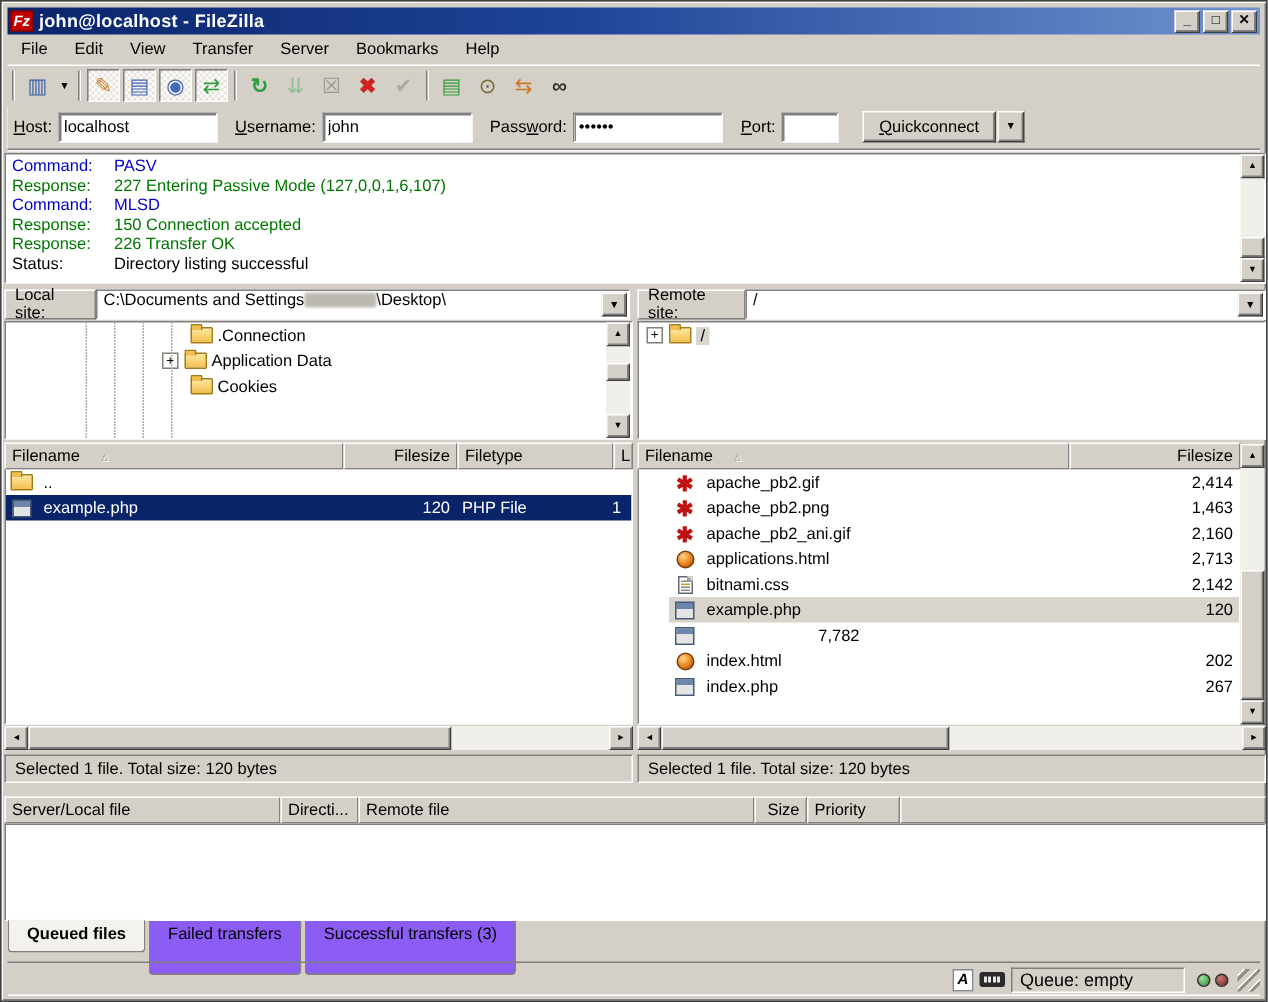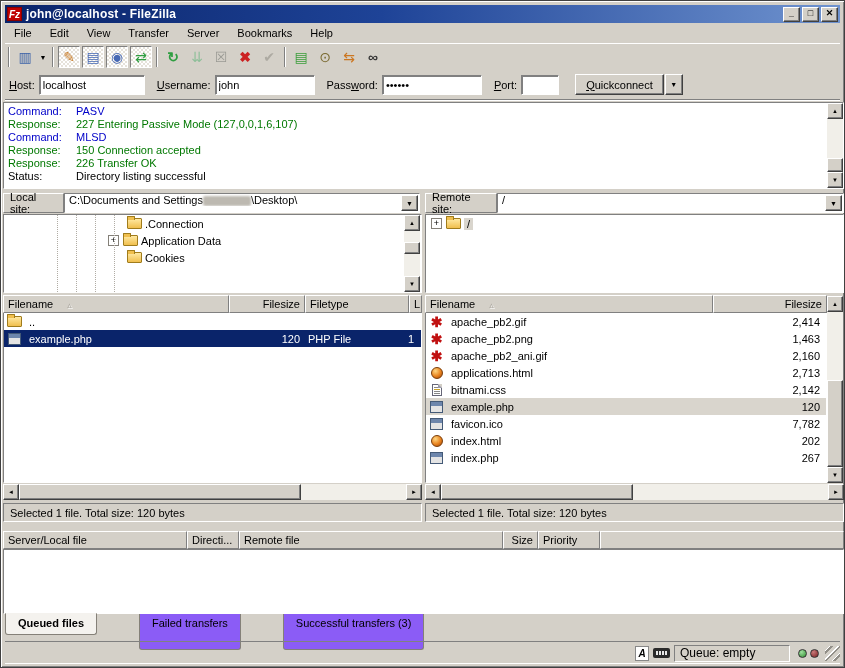--- a/index.html
+++ b/index.html
@@ -336,21 +336,21 @@
     <div class="sb-btn">►</div>
   </div>
 
   <div class="pane-status" style="left:2px;top:502px;width:419px;">Selected 1 file. Total size: 120 bytes</div>
 
   <div class="hdr-row" style="left:424px;top:294px;width:402px;">
     <div class="hdr" style="width:288px;"><span>Filename</span><span class="sort-arrow">▵</span></div>
     <div class="hdr right" style="width:114px;">Filesize</div>
   </div>
 
-  <div class="flist" style="left:424px;top:312px;width:402px;height:170px;">
+  <div class="flist" style="left:424px;top:312px;width:402px;height:170px;padding-left:20px;">
     <div class="frow">
       <span class="ficon" style="margin-left:2px;">
           <span class="i-feather"></span>
         </span>
       <span class="cell" style="width:267px;">apache_pb2.gif</span>
       <span class="cell num" style="width:110px;">2,414</span>
     </div>
     <div class="frow">
       <span class="ficon" style="margin-left:2px;">
           <span class="i-feather"></span>
@@ -383,21 +383,20 @@
       <span class="ficon" style="margin-left:2px;">
           <span class="i-php"></span>
         </span>
       <span class="cell" style="width:267px;">example.php</span>
       <span class="cell num" style="width:110px;">120</span>
     </div>
     <div class="frow">
       <span class="ficon" style="margin-left:2px;">
           <span class="i-php"></span>
         </span>
-      <span class="cell" style="width:267px;">favicon.ico</span>
       <span class="cell num" style="width:110px;">7,782</span>
     </div>
     <div class="frow">
       <span class="ficon" style="margin-left:2px;">
           <span class="i-firefox"></span>
         </span>
       <span class="cell" style="width:267px;">index.html</span>
       <span class="cell num" style="width:110px;">202</span>
     </div>
     <div class="frow">
@@ -429,21 +428,21 @@
     <div class="hdr" style="width:184px;">Server/Local file</div>
     <div class="hdr" style="width:52px;">Directi...</div>
     <div class="hdr" style="width:264px;">Remote file</div>
     <div class="hdr right" style="width:35px;">Size</div>
     <div class="hdr" style="width:62px;">Priority</div>
     <div class="hdr" style="flex:1;"></div>
   </div>
 
   <div class="whitebox" style="position:absolute;left:2px;top:548px;width:841px;height:65px;"></div>
 
-  <div class="tabs" style="left:4px;top:613px;gap:40px;">
+  <div class="tabs" style="left:4px;top:613px;">
     <div class="tab active">Queued files</div>
     <div class="tab">Failed transfers</div>
     <div class="tab">Successful transfers (3)</div>
   </div>
 
   <div class="statusbar">
     <div style="flex:1;"></div>
     <div class="dtype">A</div>
     <div class="speedbadge">
         <i></i>

